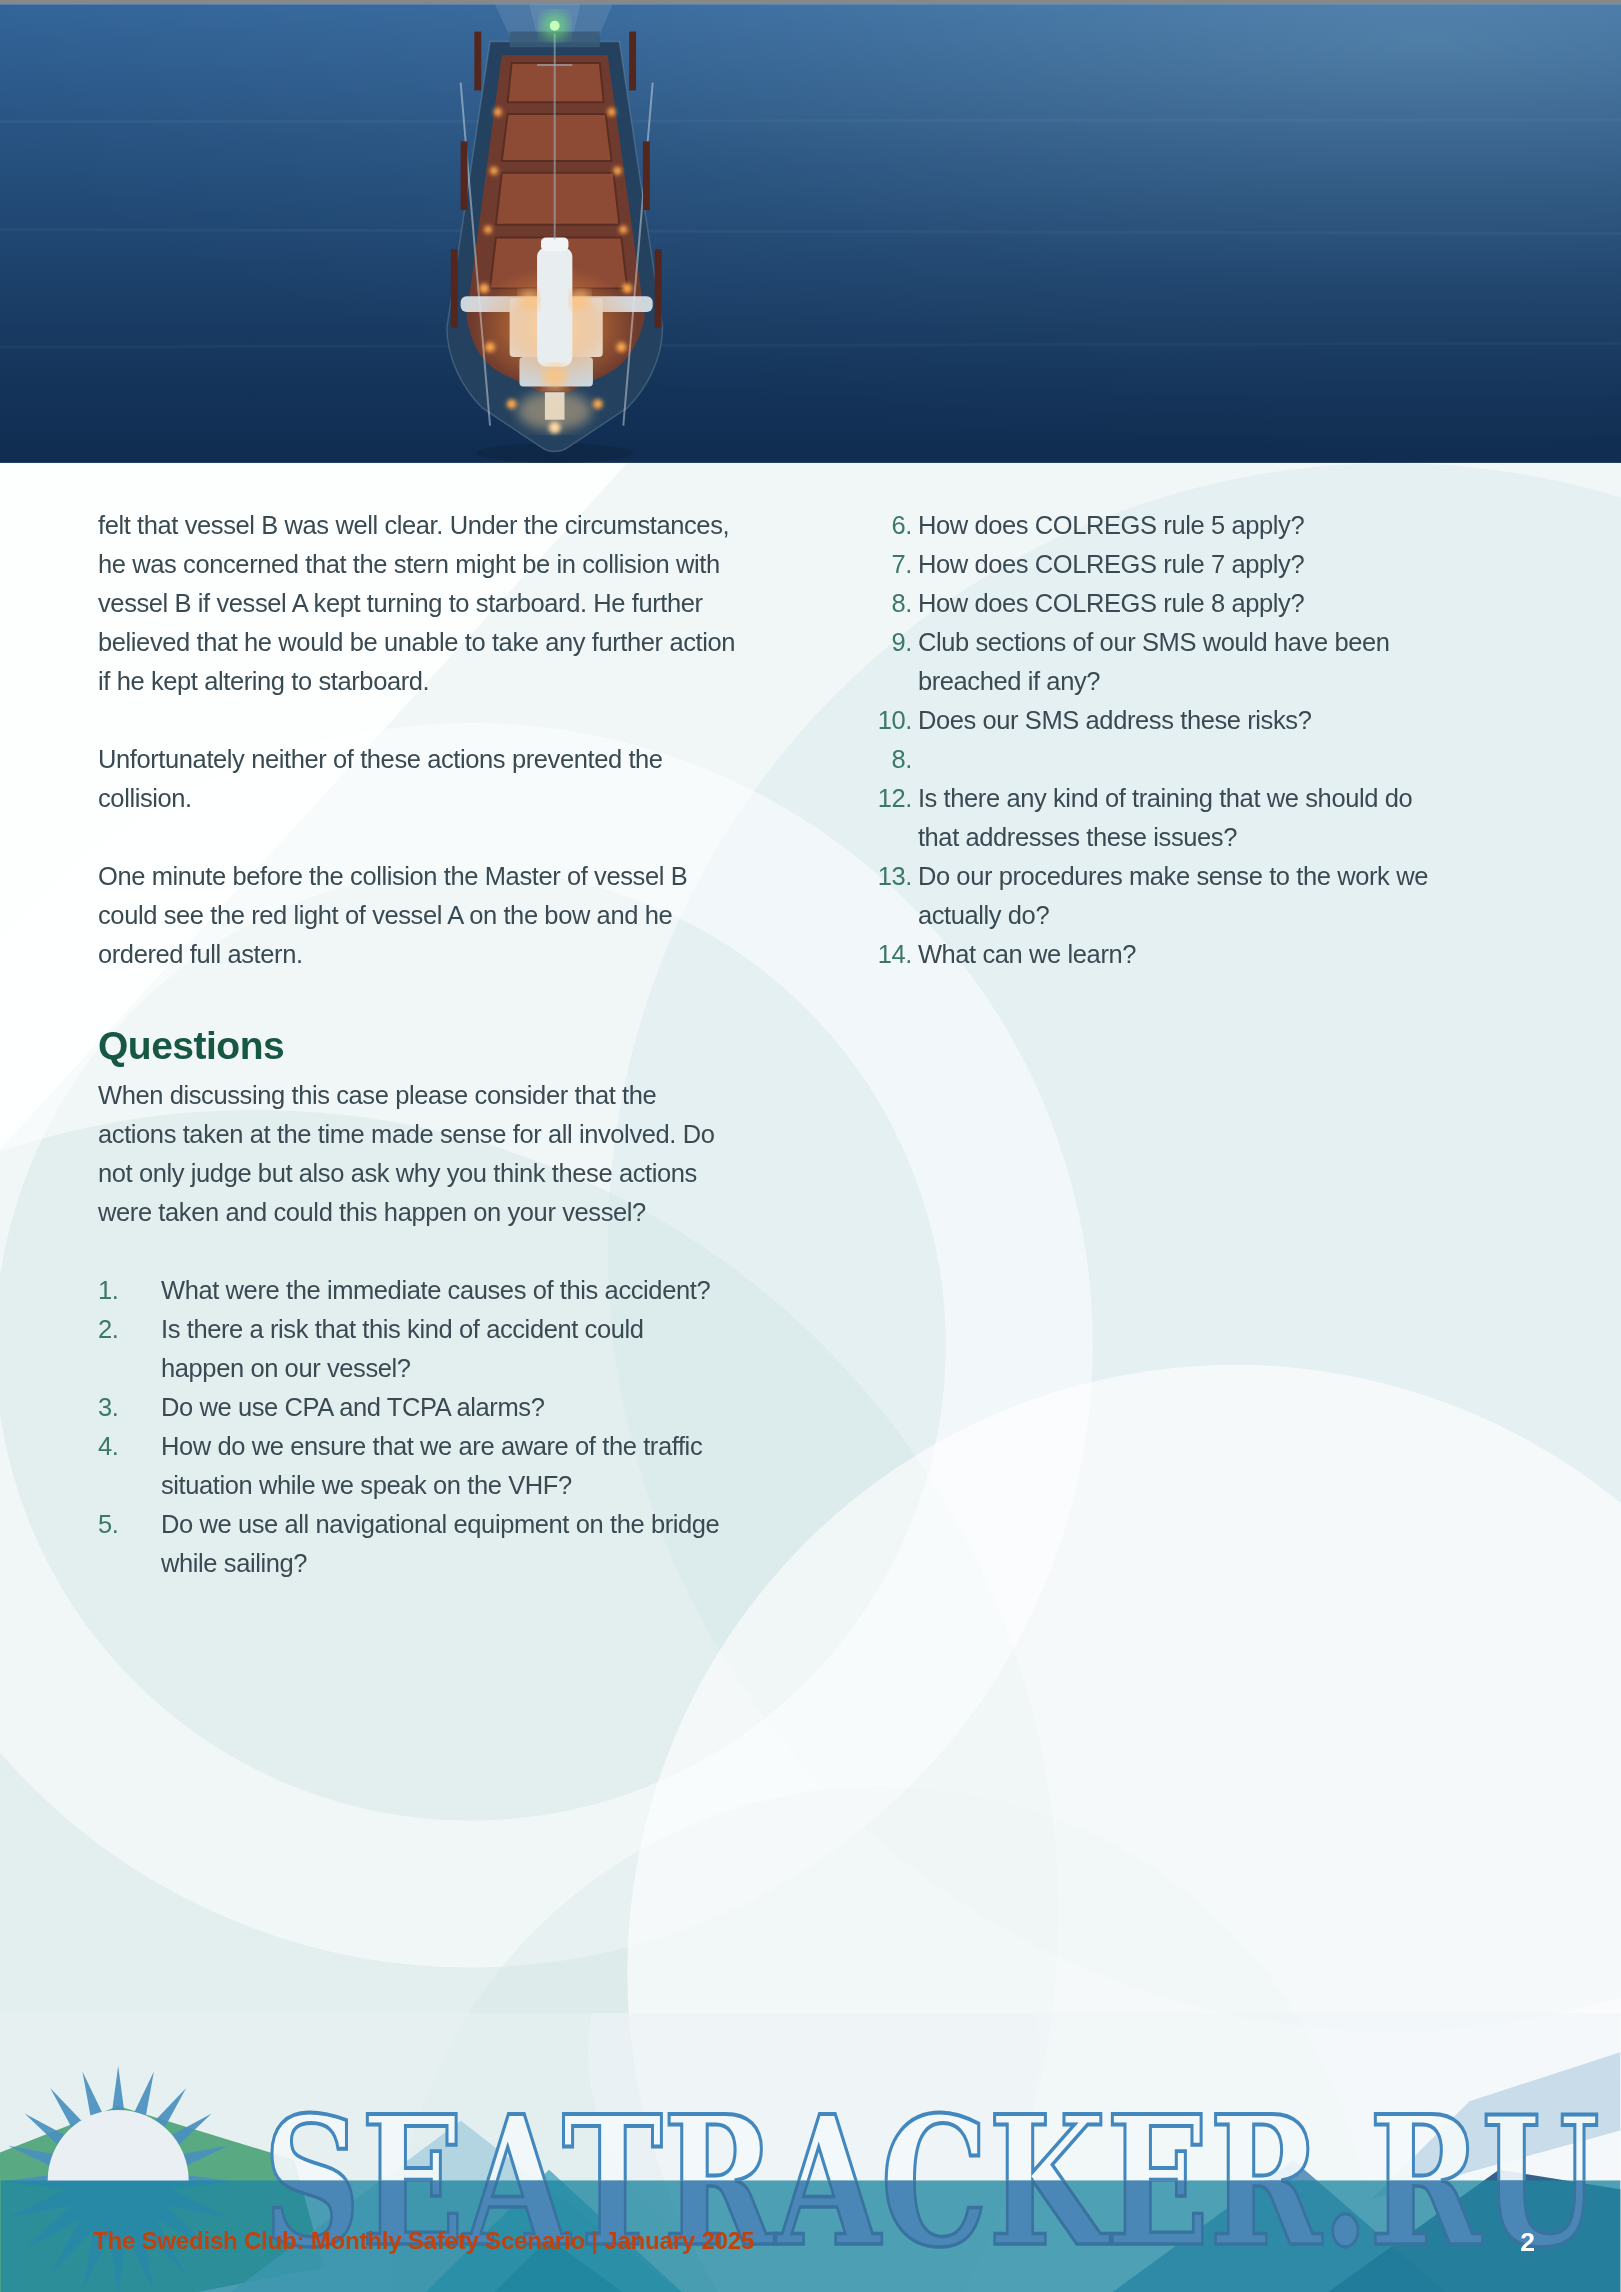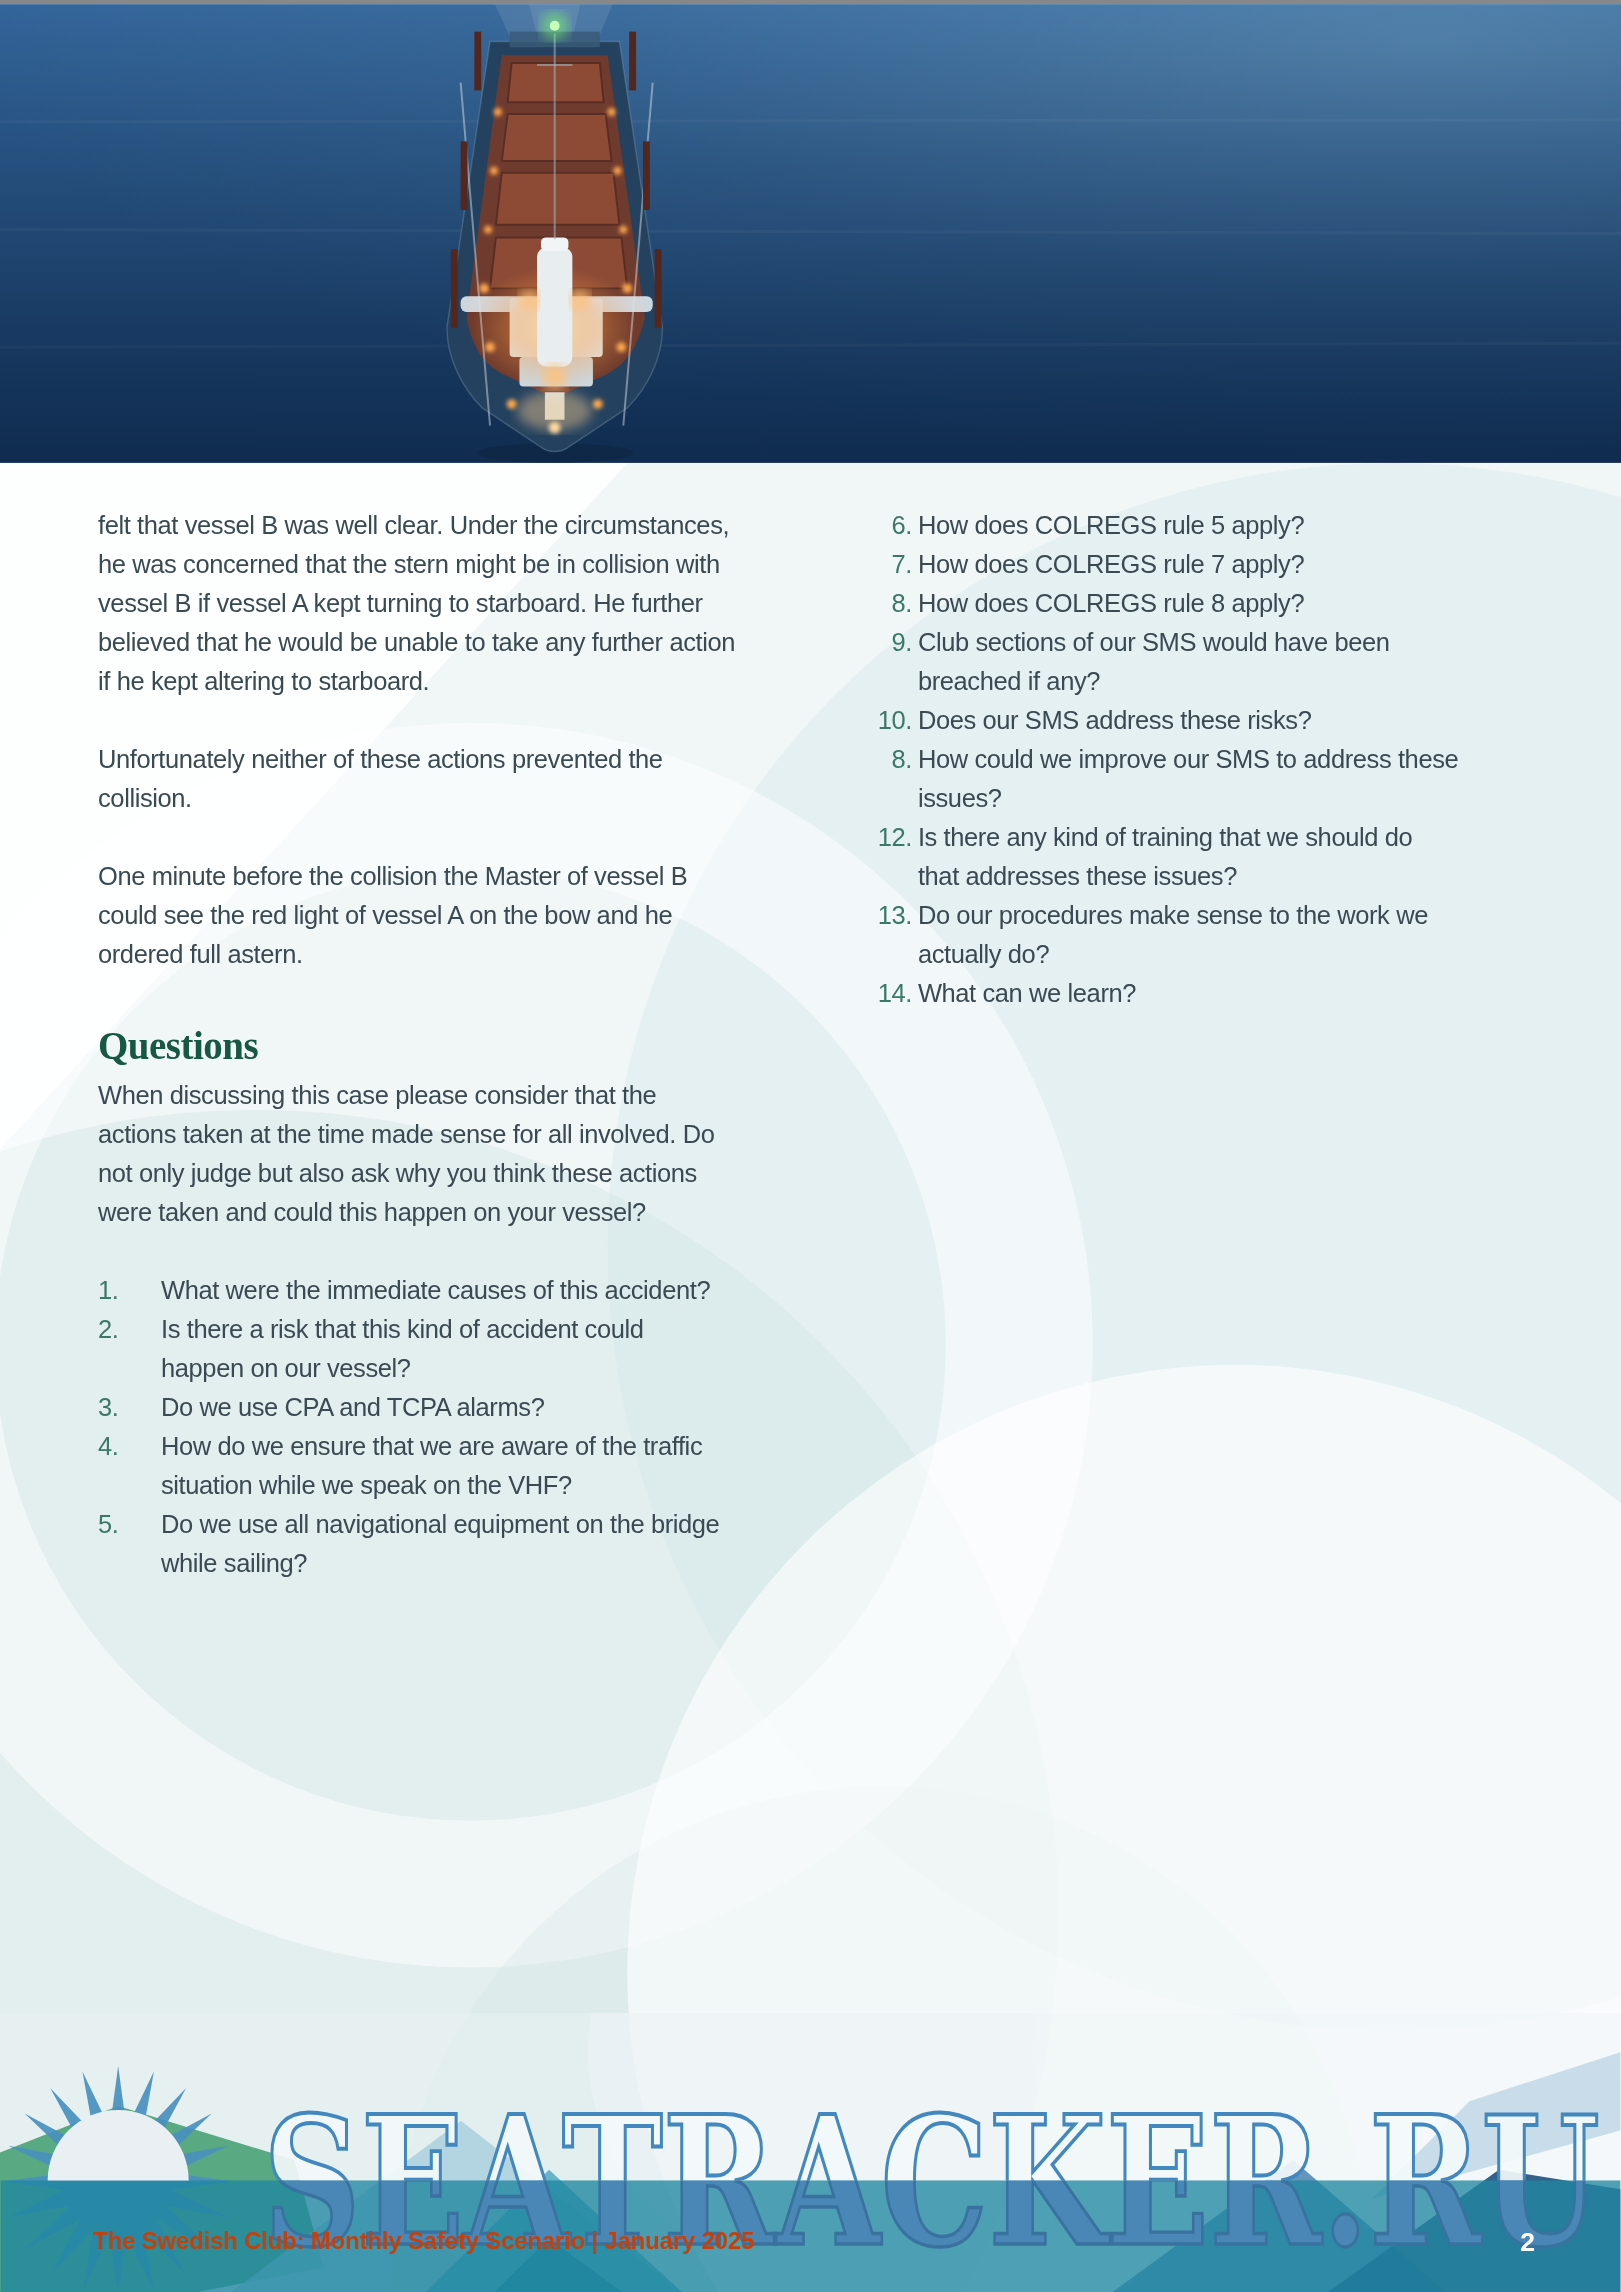--- a/index.html
+++ b/index.html
@@ -15,21 +15,21 @@
     background:#ffffff;font-family:"Liberation Sans",sans-serif;color:var(--body-text);
     margin:4px auto;
   }
   .hero{position:absolute;top:0;left:0;width:1621px;height:459px;z-index:1;}
   .decor{position:absolute;top:459px;left:0;z-index:1;}
   .col{position:absolute;top:502px;font-size:25.5px;line-height:39px;letter-spacing:-0.4px;z-index:2;}
   .col.left{left:98px;width:755px;}
   .col.right{left:861px;width:686px;}
   .para{margin:0 0 39px 0;white-space:pre-line;}
   .q-head{margin:49px 0 7.8px 0;font-size:39px;line-height:45px;color:var(--heading-green);
-    font-weight:bold;letter-spacing:-0.5px;font-family:Liberation Serif, serif;}
+    font-weight:bold;letter-spacing:-0.5px;}
   .qlist{margin-top:4.9px;}
   .qitem{display:flex;}
   .qitem .num{color:var(--list-number-teal);flex:none;}
   .left-list .num{width:33px;margin-right:30px;}
   .right-list .num{width:51px;margin-right:5.9px;text-align:right;}
   .qitem .txt{white-space:pre-line;}
   .bottom-art{position:absolute;top:2009px;left:0;z-index:4;}
   .wm{font-family:"DejaVu Serif",serif;font-weight:bold;}
   .footer-line{position:absolute;top:2223px;left:93px;font-size:24px;font-weight:bold;
     color:#c2410c;letter-spacing:-0.2px;z-index:5;}
@@ -226,22 +226,20 @@
         <span class="num">9.</span>
         <span class="txt">Club sections of our SMS would have been
 breached if any?</span>
       </div>
       <div class="qitem">
         <span class="num">10.</span>
         <span class="txt">Does our SMS address these risks?</span>
       </div>
       <div class="qitem">
         <span class="num">8.</span>
-        <span class="txt">How could we improve our SMS to address these
-issues?</span>
       </div>
       <div class="qitem">
         <span class="num">12.</span>
         <span class="txt">Is there any kind of training that we should do
 that addresses these issues?</span>
       </div>
       <div class="qitem">
         <span class="num">13.</span>
         <span class="txt">Do our procedures make sense to the work we
 actually do?</span>

